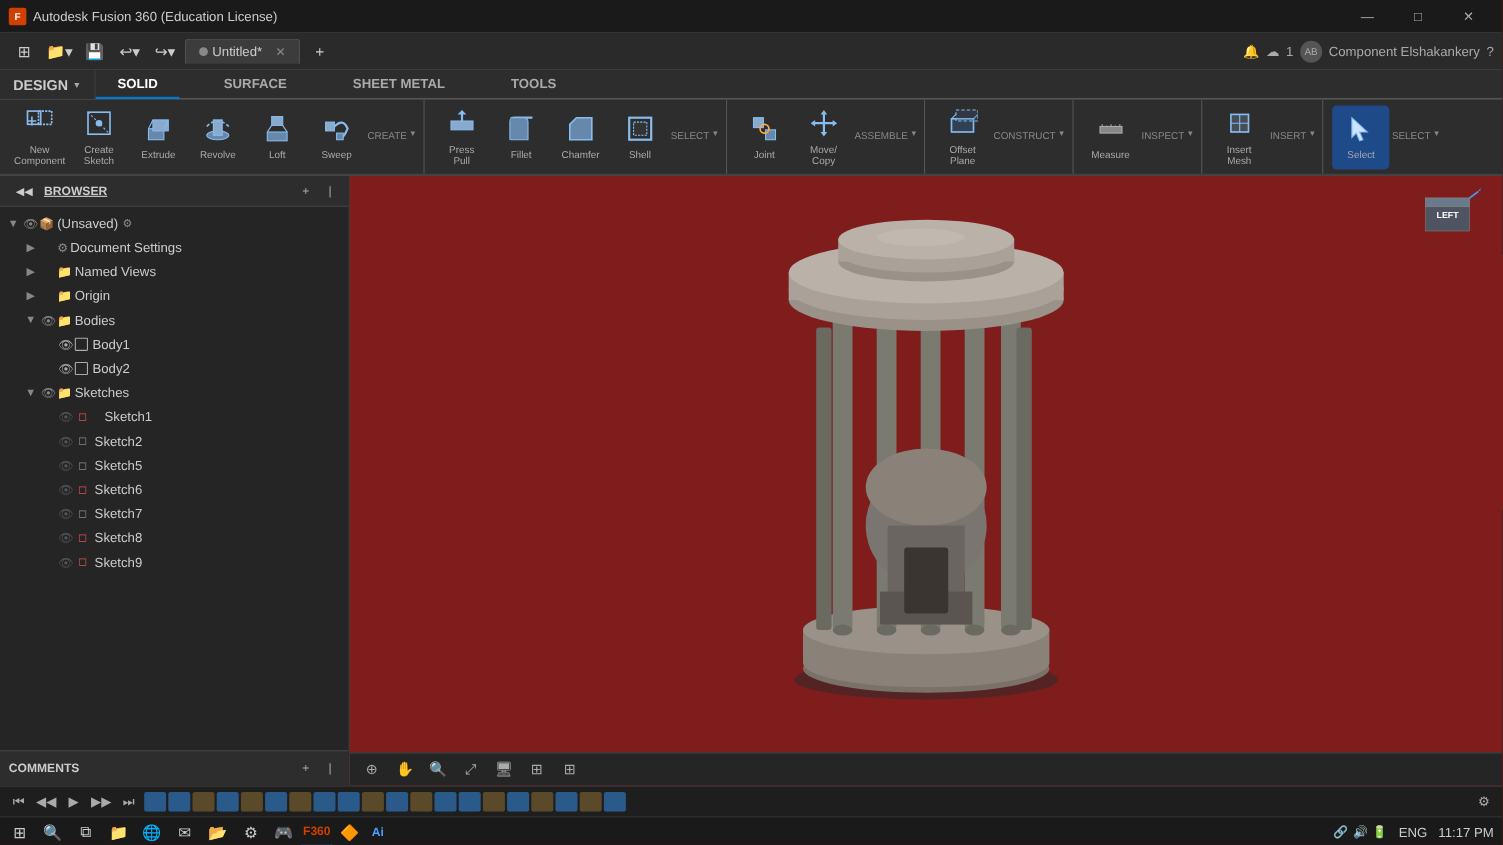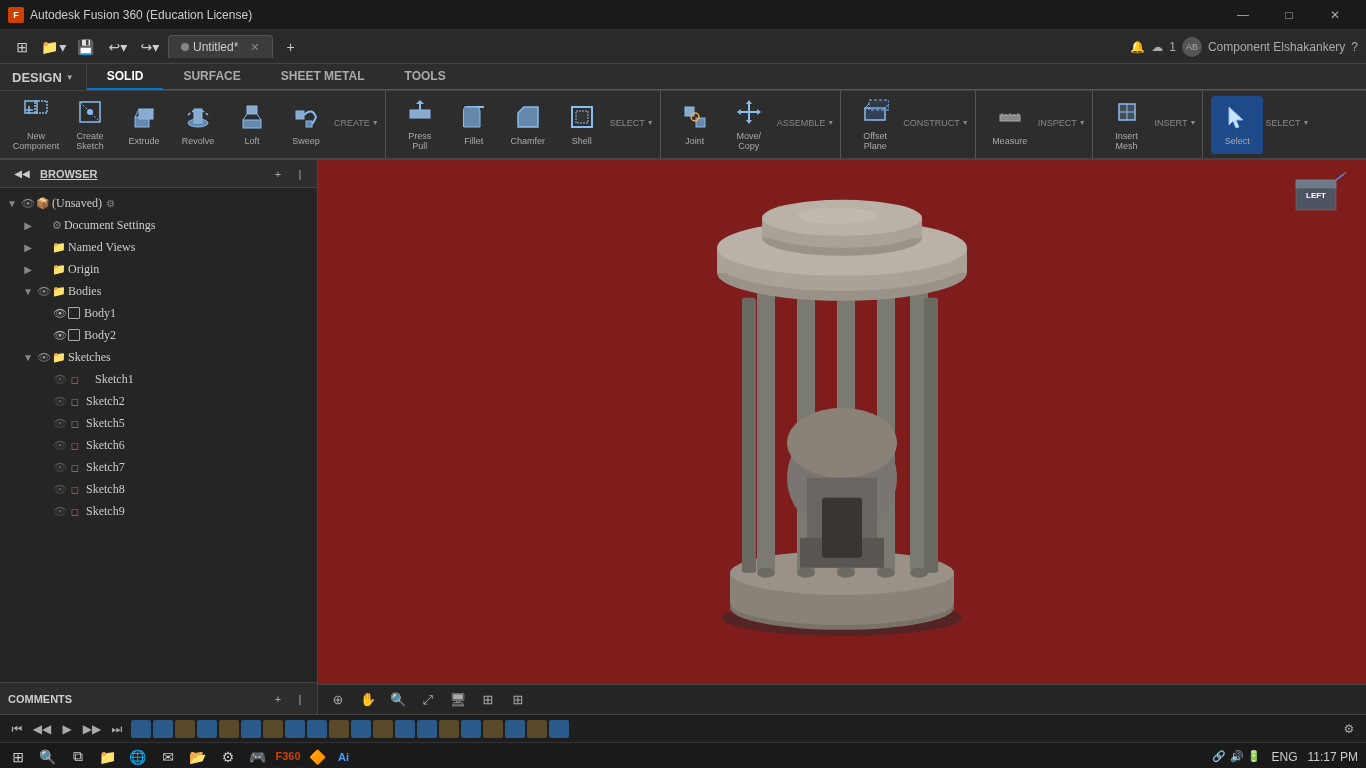--- a/index.html
+++ b/index.html
@@ -22,21 +22,21 @@
     
     #toolbar-top { height: 34px; display: flex; align-items: center; padding: 0 8px; gap: 4px; border-bottom: 1px solid #444; background: #2a2a2a; }
     .toolbar-icon-btn { width: 28px; height: 28px; display: flex; align-items: center; justify-content: center; cursor: pointer; border-radius: 3px; color: #ccc; font-size: 14px; }
     .tab-item { display: flex; align-items: center; gap: 4px; padding: 4px 12px; background: #3c3c3c; border-radius: 4px 4px 0 0; color: #ccc; font-size: 12px; cursor: pointer; border: 1px solid #555; border-bottom: none; }
     .tab-item .tab-dot { width: 8px; height: 8px; border-radius: 50%; background: #888; }
     .tab-actions { margin-left: auto; display: flex; align-items: center; gap: 6px; color: #aaa; font-size: 12px; }
     .design-btn { display: flex; align-items: center; gap: 4px; padding: 0 12px; font-size: 13px; font-weight: bold; color: #ccc; cursor: pointer; border-right: 1px solid #444; }
     .design-btn .arrow { font-size: 8px; color: #aaa; }
 
     
-    #toolbar-tabs { height: 26px; display: flex; align-items: center; background: #2d2d2d; border-bottom: 1px solid #555; }
+    #toolbar-tabs { height: 26px; display: flex; align-items: center; background: #2d2d2d; border-bottom: 1px solid #555; gap: 20px; }
     .tool-tab { padding: 0 20px; height: 26px; display: flex; align-items: center; font-size: 12px; font-weight: bold; color: #aaa; cursor: pointer; border-bottom: 2px solid transparent; }
     .tool-tab.active { color: #fff; border-bottom: 2px solid #0078d4; }
 
     
     #toolbar-tools { height: 68px; display: flex; align-items: center; background: #2d2d2d; padding: 0 4px; border-bottom: 1px solid #444; gap: 2px; }
     .tool-group { display: flex; align-items: center; border-right: 1px solid #555; padding: 0 6px; height: 100%; gap: 2px; }
     .tool-group:last-child { border-right: none; }
     .tool-btn { display: flex; flex-direction: column; align-items: center; justify-content: center; width: 52px; height: 58px; cursor: pointer; border-radius: 4px; color: #ddd; gap: 2px; font-size: 10px; text-align: center; }
     .tool-btn.active { background: #1e4a8a; }
     .tool-btn .icon-area { font-size: 22px; line-height: 1; }
@@ -53,21 +53,21 @@
     #sidebar { width: 318px; min-width: 318px; background: #252526; border-right: 1px solid #444; display: flex; flex-direction: column; height: 100%; }
     #browser-header { height: 28px; display: flex; align-items: center; padding: 0 8px; background: #2d2d2d; border-bottom: 1px solid #444; gap: 4px; }
     #browser-title { font-size: 11px; font-weight: bold; color: #ccc; flex: 1; text-decoration: underline; }
     .browser-actions { display: flex; gap: 4px; }
     .browser-action-btn { width: 18px; height: 18px; display: flex; align-items: center; justify-content: center; cursor: pointer; color: #aaa; font-size: 11px; border-radius: 2px; }
     #browser-tree { flex: 1; overflow-y: auto; padding: 4px 0; }
     .tree-item { display: flex; align-items: center; padding: 2px 4px; cursor: pointer; height: 22px; }
     .tree-toggle { width: 16px; height: 16px; display: flex; align-items: center; justify-content: center; font-size: 10px; color: #888; cursor: pointer; flex-shrink: 0; }
     .tree-eye { width: 16px; height: 16px; display: flex; align-items: center; justify-content: center; font-size: 11px; color: #888; flex-shrink: 0; }
     .tree-folder { width: 14px; height: 14px; display: flex; align-items: center; justify-content: center; font-size: 11px; flex-shrink: 0; }
-    .tree-label { font-size: 12px; color: #ccc; margin-left: 2px; font-family: Liberation Serif, serif; }
+    .tree-label { font-size: 12px; color: #ccc; margin-left: 2px; }
     .tree-indent-1 { padding-left: 20px; }
     .tree-indent-3 { padding-left: 52px; }
     .sketch-icon { width: 14px; height: 14px; display: inline-flex; align-items: center; justify-content: center; font-size: 10px; flex-shrink: 0; }
     .sketch-red { color: #e05050; }
     .sketch-gray { color: #888; }
     .body-square { width: 12px; height: 12px; border: 1.5px solid #aaa; border-radius: 1px; flex-shrink: 0; }
     .settings-gear { font-size: 11px; color: #888; }
 
     
     #comments-panel { height: 32px; background: #2d2d2d; border-top: 1px solid #444; display: flex; align-items: center; padding: 0 8px; gap: 4px; }

